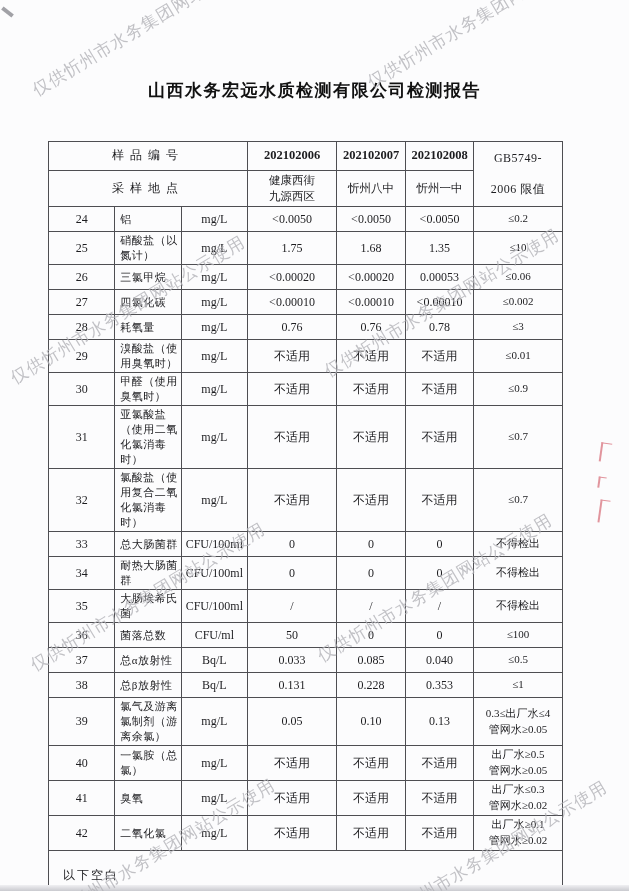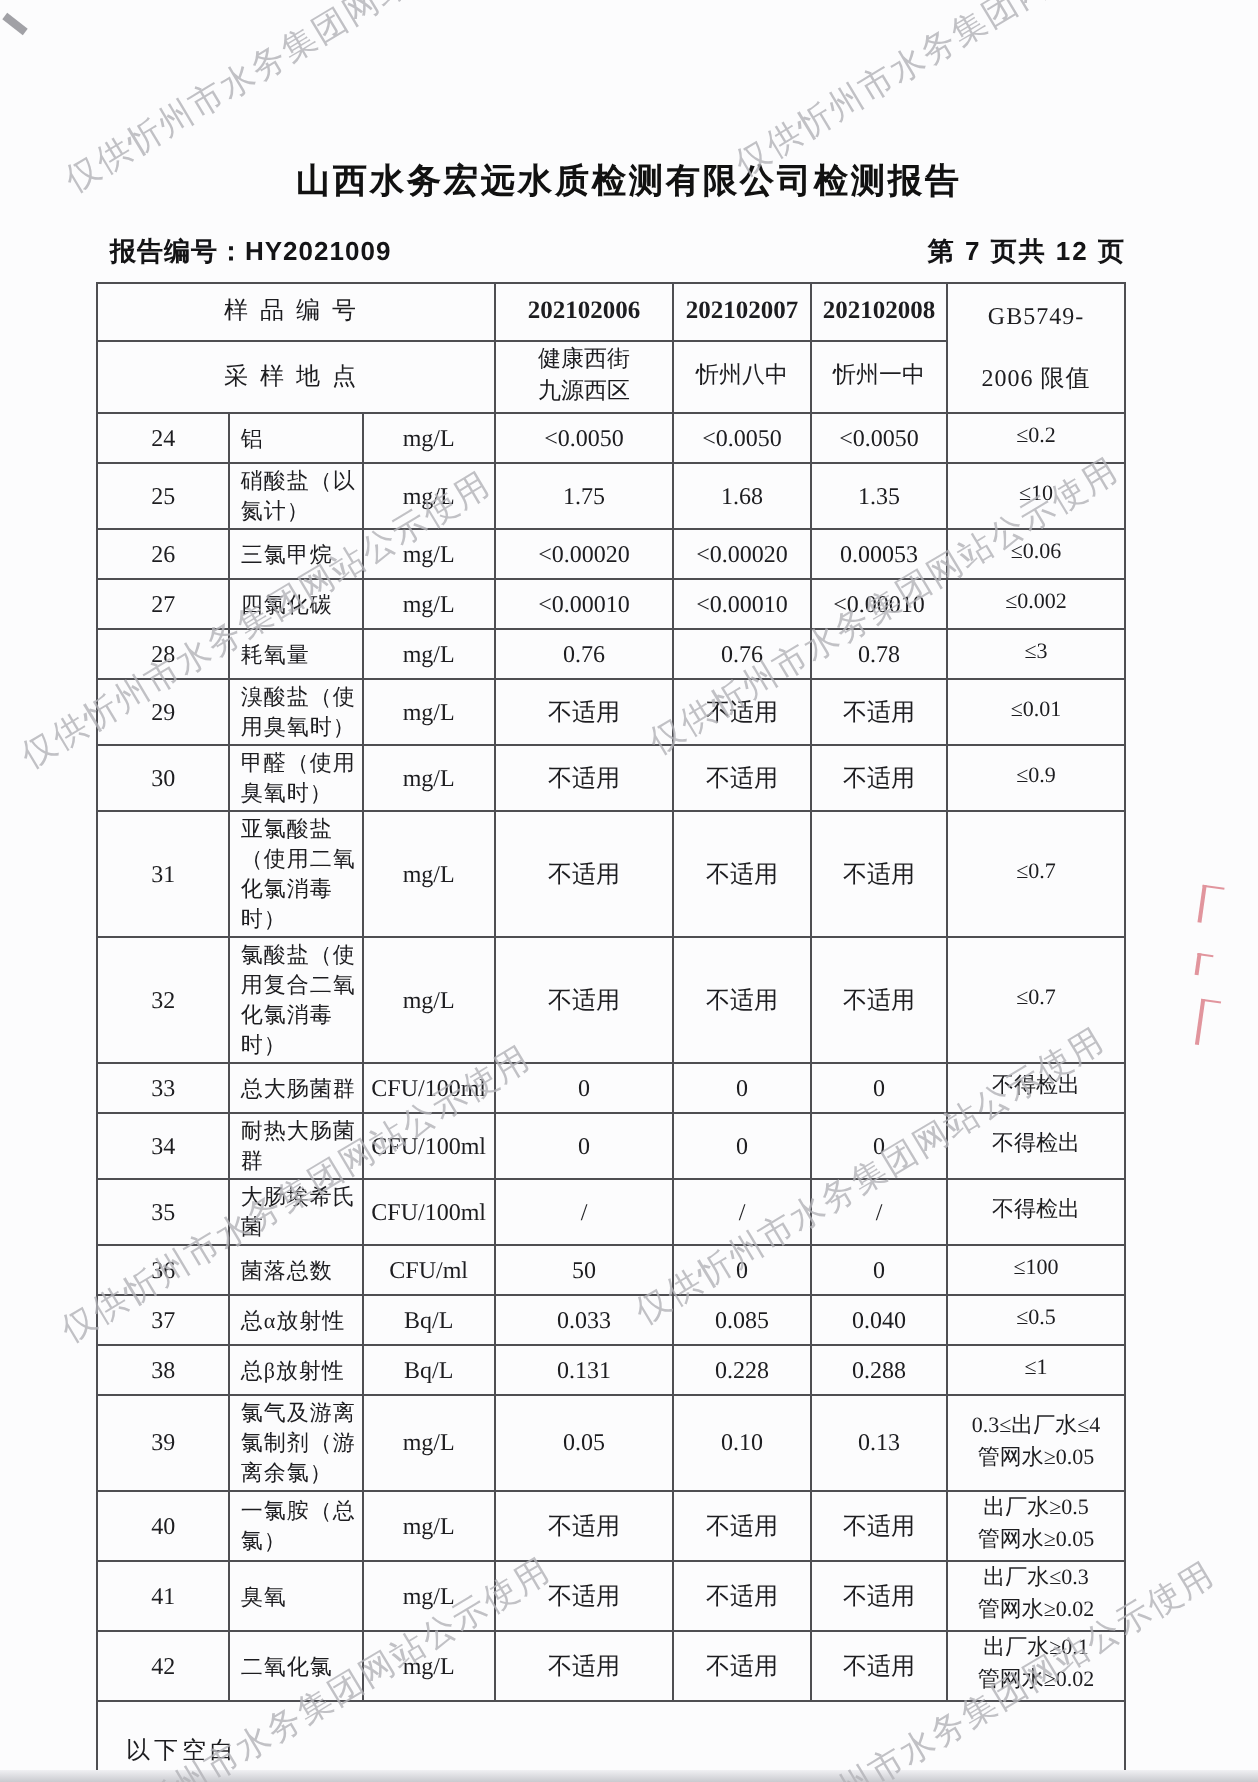--- a/index.html
+++ b/index.html
@@ -98,24 +98,20 @@
 </style>
 </head>
 <body>
 
 <div class="page">
 
   <div class="corner-mark"></div>
 
   <div class="title">山西水务宏远水质检测有限公司检测报告</div>
 
-  <div class="meta-row">
-    <span class="report-no">报告编号：HY2021009</span>
-    <span class="page-info">第 7 页共 12 页</span>
-  </div>
 
   <table class="report">
     <tbody>
       <tr class="hrow1">
         <td colspan="3" class="hdr-label">样品编号</td>
         <td class="c-v1 hdr-id">202102006</td>
         <td class="c-v2 hdr-id">202102007</td>
         <td class="c-v3 hdr-id">202102008</td>
         <td rowspan="2" class="c-limit limit-head">GB5749-
 2006 限值</td>
@@ -252,21 +248,21 @@
       <td class="c-v2 c-val">0.085</td>
       <td class="c-v3 c-val">0.040</td>
       <td class="c-limit">≤0.5</td>
     </tr>
         <tr class="data-row">
       <td class="c-no">38</td>
       <td class="c-name">总β放射性</td>
       <td class="c-unit">Bq/L</td>
       <td class="c-v1 c-val">0.131</td>
       <td class="c-v2 c-val">0.228</td>
-      <td class="c-v3 c-val">0.288</td>
+      <td class="c-v3 c-val">0.353</td>
       <td class="c-limit">≤1</td>
     </tr>
         <tr class="data-row" style="height: 38px;">
       <td class="c-no">39</td>
       <td class="c-name">氯气及游离氯制剂（游离余氯）</td>
       <td class="c-unit">mg/L</td>
       <td class="c-v1 c-val">0.05</td>
       <td class="c-v2 c-val">0.10</td>
       <td class="c-v3 c-val">0.13</td>
       <td class="c-limit">0.3≤出厂水≤4

